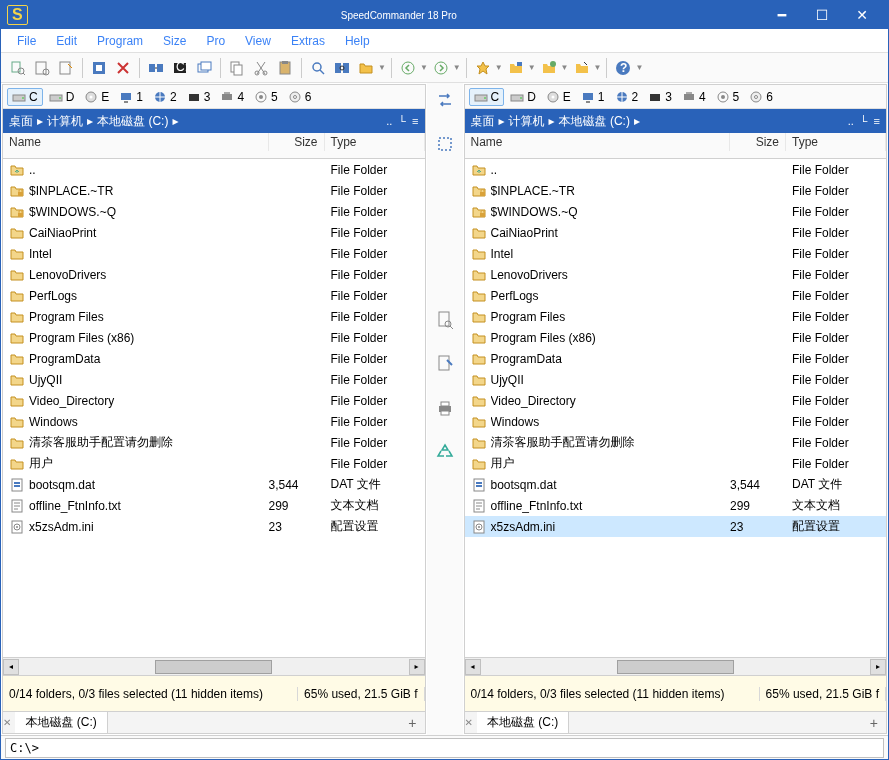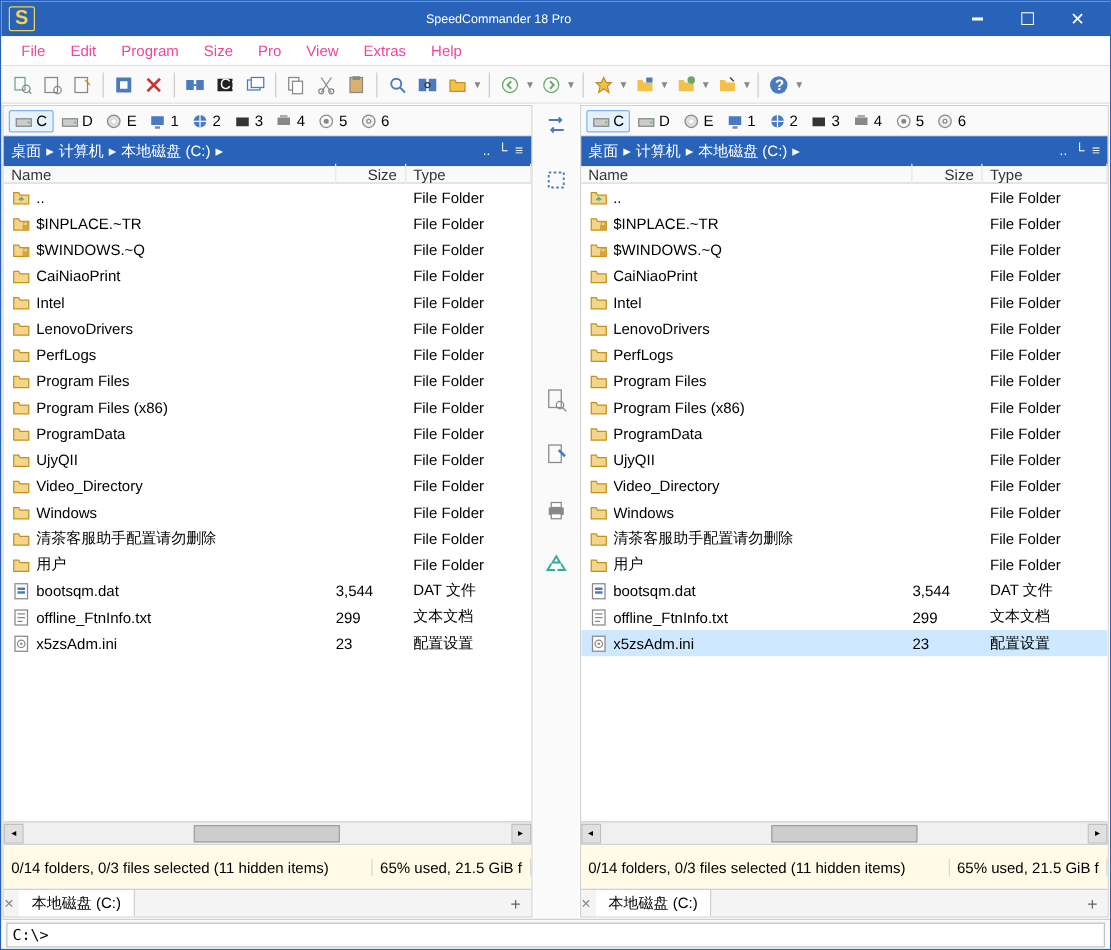--- a/index.html
+++ b/index.html
@@ -2,38 +2,38 @@
 <html><head>
 <meta charset="utf-8">
 <style>
 * { box-sizing: border-box; margin: 0; padding: 0; font-family: "Microsoft YaHei", "Segoe UI", sans-serif; font-size: 12px; }
 body { background: #fff; width: 889px; height: 760px; overflow: hidden; display: flex; flex-direction: column; border: 1px solid #2962b9; }
 .titlebar { background: #2962b9; color: #fff; height: 28px; display: flex; align-items: center; padding: 0 6px; }
 .titlebar .logo { color: #f3d34a; font-weight: bold; font-size: 16px; margin-right: 8px; border: 1px solid #f3d34a; padding: 0 4px; border-radius: 2px; }
 .titlebar .title { flex: 1; text-align: center; font-size: 10px; }
 .titlebar .winbtn { width: 40px; height: 28px; display: flex; align-items: center; justify-content: center; cursor: pointer; font-size: 14px; }
 .menubar { background: #fff; height: 24px; display: flex; align-items: center; padding: 0 6px; border-bottom: 1px solid #e0e0e0; }
-.menubar .mitem { padding: 2px 10px; cursor: pointer; color: #ec4899; }
+.menubar .mitem { padding: 2px 10px; cursor: pointer; color: #3b82f6; }
 .toolbar { background: #fafafa; height: 30px; display: flex; align-items: center; padding: 2px 6px; gap: 2px; border-bottom: 1px solid #e0e0e0; }
 .toolbar .tbtn { width: 22px; height: 22px; display: flex; align-items: center; justify-content: center; cursor: pointer; border-radius: 2px; }
 .toolbar .sep { width: 1px; height: 20px; background: #ccc; margin: 0 3px; }
 .toolbar .drop { font-size: 8px; color: #888; margin-left: -1px; }
 .main { flex: 1; display: flex; min-height: 0; }
 .pane { flex: 1; display: flex; flex-direction: column; min-width: 0; border: 1px solid #d0d0d0; margin: 1px; }
 .midcol { width: 36px; display: flex; flex-direction: column; align-items: center; padding: 4px 0; gap: 18px; background: #fafafa; }
 .midcol .mbtn { width: 26px; height: 26px; display: flex; align-items: center; justify-content: center; cursor: pointer; color: #4a7abf; border-radius: 3px; }
 .drivebar { height: 24px; display: flex; align-items: center; padding: 0 4px; gap: 2px; background: #fafafa; border-bottom: 1px solid #e0e0e0; }
 .drivebar .dbtn { display: flex; align-items: center; gap: 3px; padding: 1px 4px; cursor: pointer; border-radius: 2px; }
 .drivebar .dbtn.active { border: 1px solid #7eb4ea; background: #e5f1fb; }
 .pathbar { height: 22px; background: #2962b9; color: #fff; display: flex; align-items: center; padding: 12px 6px; font-size: 12px; }
 .pathbar .crumb { cursor: pointer; }
 .pathbar .sep2 { margin: 0 4px; }
 .pathbar .spacer { flex: 1; }
 .pathbar .nav { cursor: pointer; margin-left: 6px; font-size: 11px; }
-.listhead { height: 14px; display: flex; align-items: center; border-bottom: 1px solid #d0d0d0; background: #fafafa; }
+.listhead { height: 26px; display: flex; align-items: flex-start; border-bottom: 1px solid #d0d0d0; background: #fafafa; }
 .listhead .col { padding: 2px 6px; border-right: 1px solid #e8e8e8; color: #333; cursor: pointer; }
 .col-name { flex: 1; }
 .col-size { width: 56px; text-align: right; }
 .col-type { width: 100px; }
 .filelist { flex: 1; overflow-y: auto; background: #fff; }
 .row { height: 21px; display: flex; align-items: center; cursor: pointer; }
 .row.selected { background: #cde8ff; }
 .row .ricon { width: 16px; height: 16px; margin: 0 4px 0 6px; flex-shrink: 0; }
 .row .rname { flex: 1; padding-right: 4px; white-space: nowrap; overflow: hidden; text-overflow: ellipsis; }
 .row .rsize { width: 56px; text-align: left; padding-right: 6px; }

